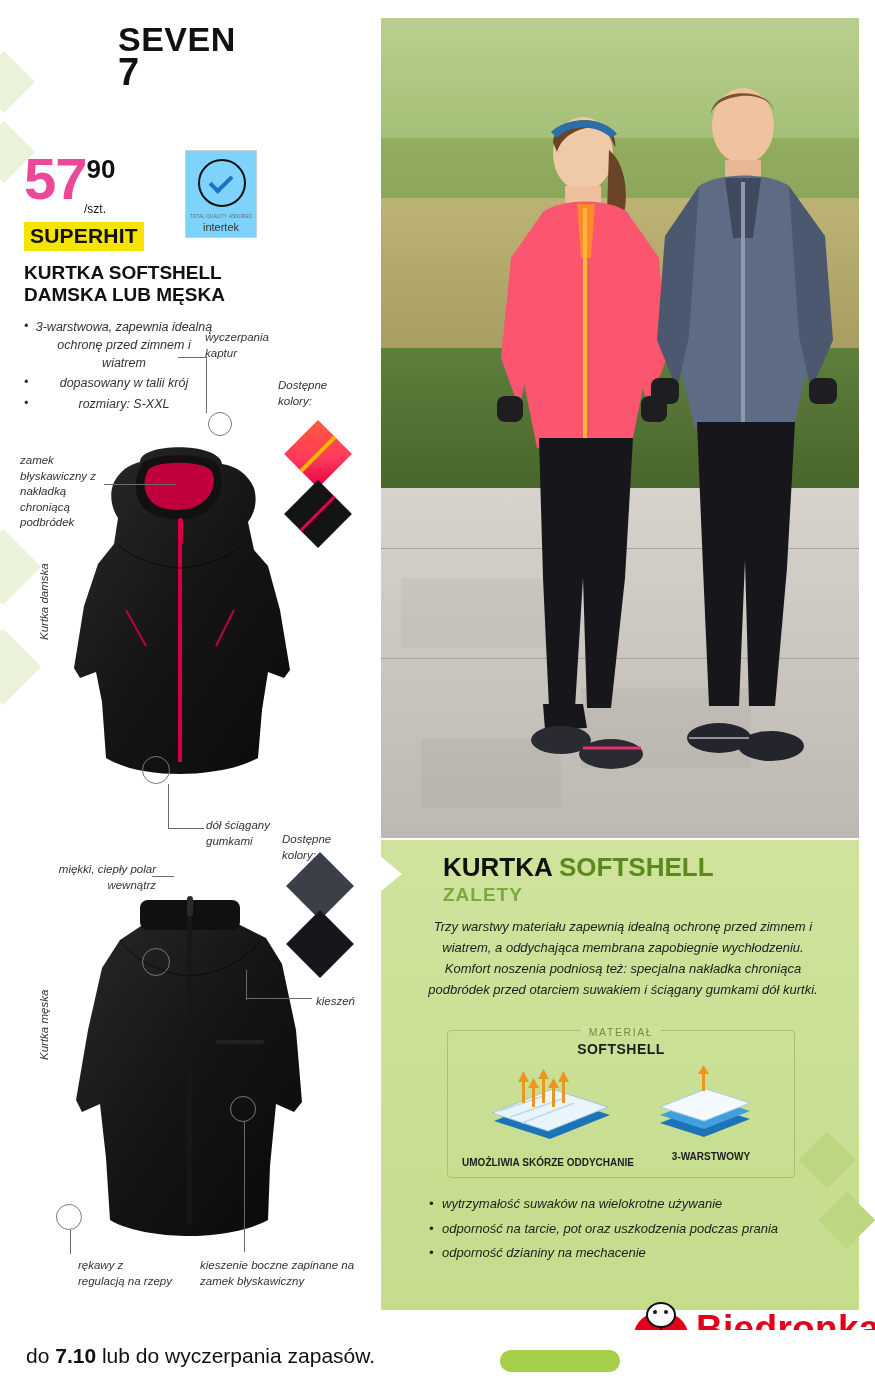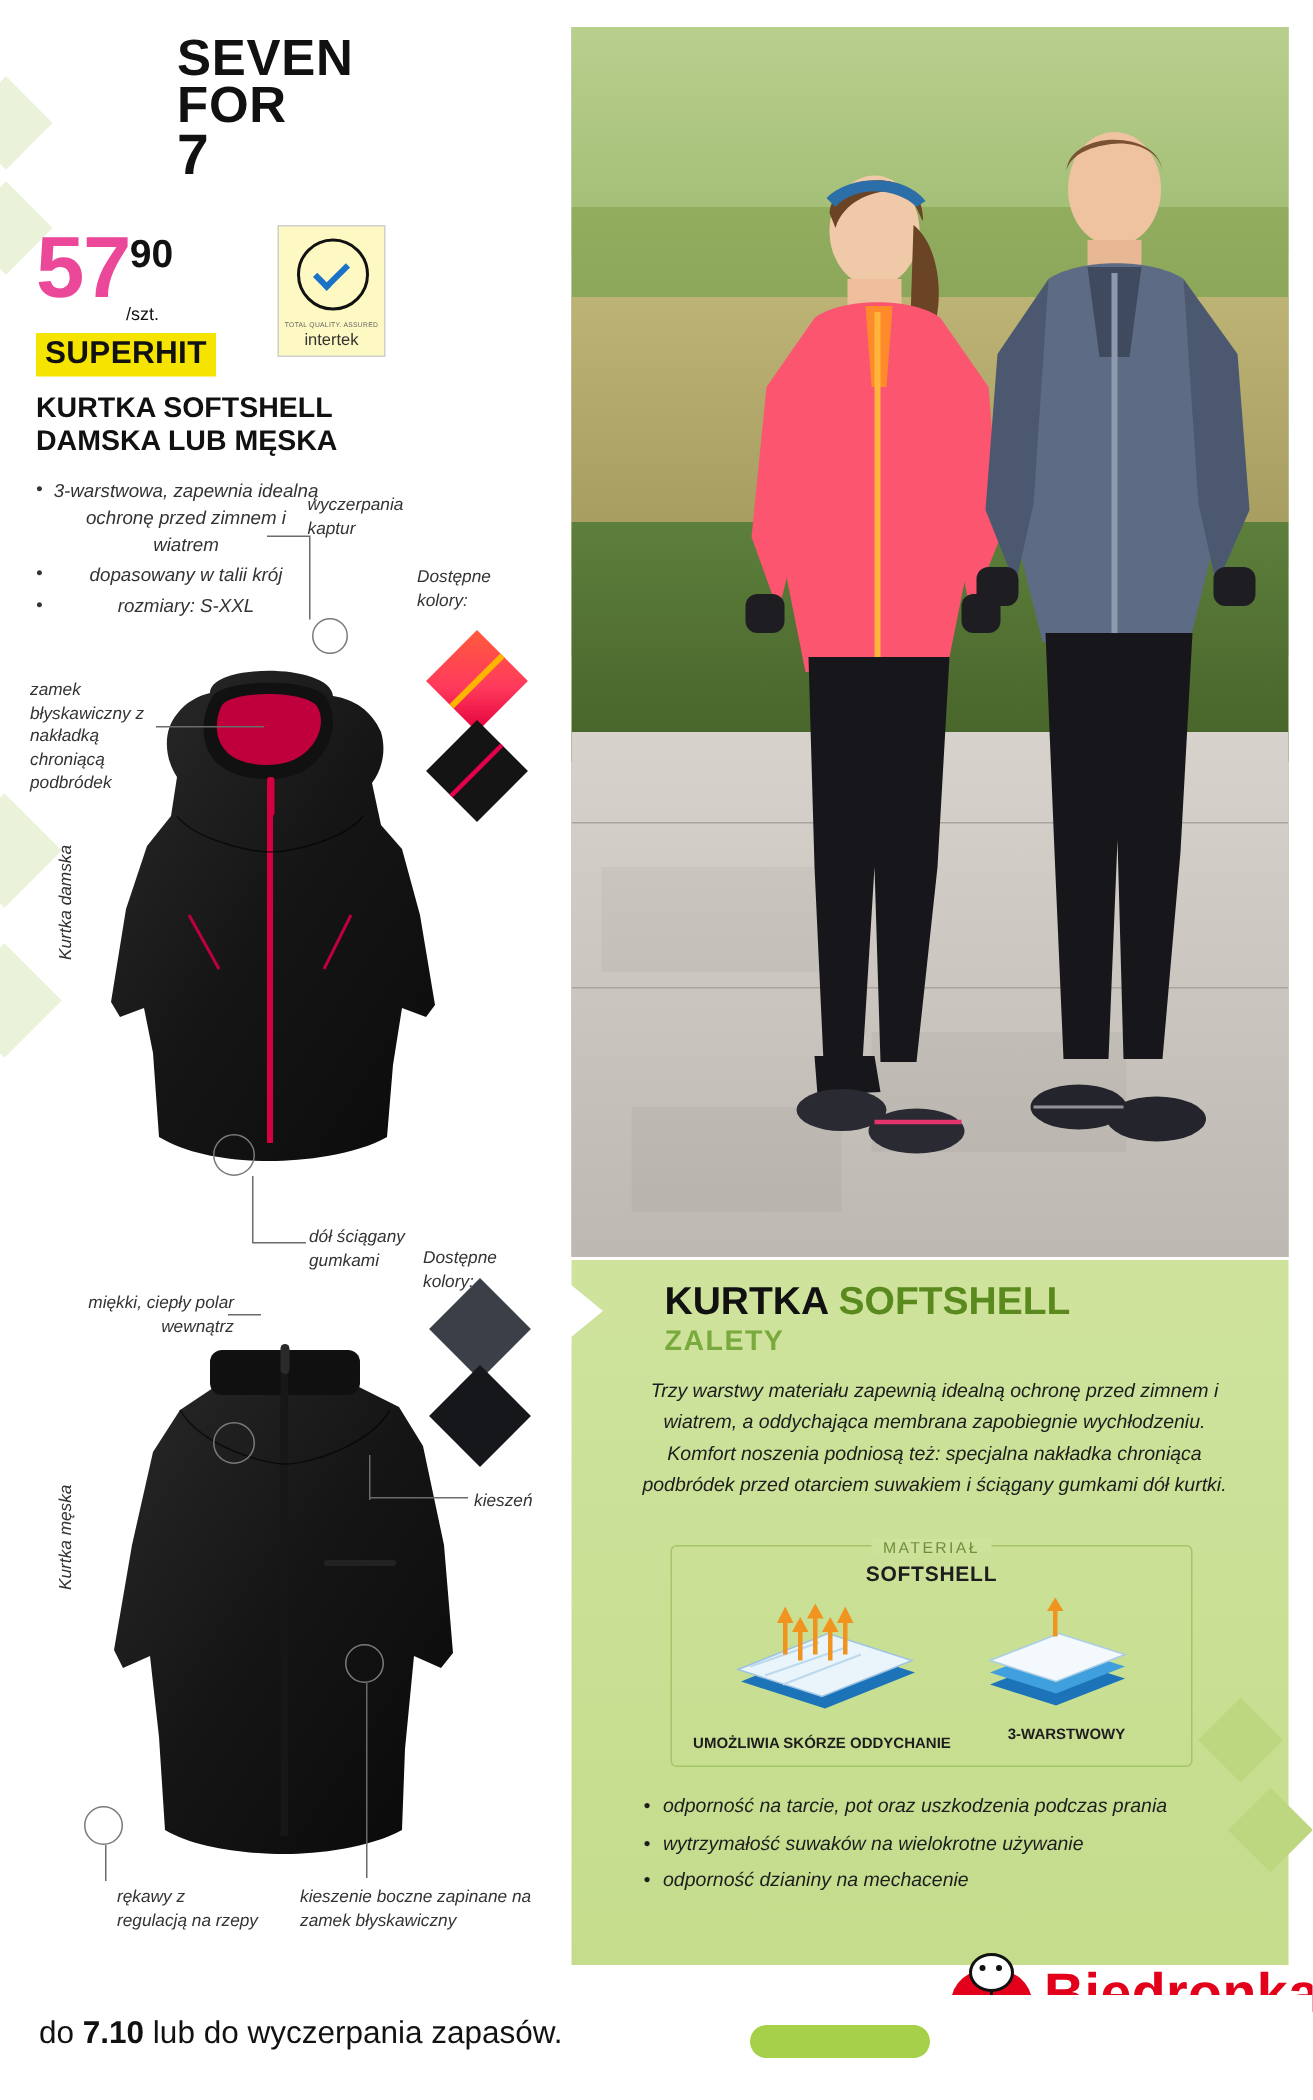--- a/index.html
+++ b/index.html
@@ -32,21 +32,21 @@
   .price-main { font-size:58px; font-weight:bold; color:#ec4899; line-height:1;
     display:inline-block; letter-spacing:-1px; }
   .price-cents { font-size:26px; font-weight:bold; color:#111; vertical-align:top;
     display:inline-block; margin-top:4px; }
   .price-unit { font-size:12px; color:#111; display:block; margin-left:60px; margin-top:-6px; }
   .superhit { display:inline-block; background:#f5e400; color:#111; font-weight:bold;
     font-size:21px; padding:2px 6px 3px 6px; margin-top:6px; letter-spacing:0.2px; }
 
   
   .cert-intertek { position:absolute; left:185px; top:150px; width:72px; height:88px;
-    border:1px solid #cfcfcf; background:#fef9c3; }
+    border:1px solid #cfcfcf; background:#7dd3fc; }
   .cert-intertek .ring { position:absolute; left:12px; top:8px; width:48px; height:48px;
     border-radius:50%; border:2px solid #111; }
   .cert-intertek .ring:after { content:""; position:absolute; left:10px; top:14px;
     width:18px; height:9px; border-left:4px solid #1a73c8; border-bottom:4px solid #1a73c8;
     transform:rotate(-45deg); }
   .cert-intertek .word { position:absolute; bottom:4px; left:0; width:100%;
     text-align:center; font-size:11px; color:#333; }
   .cert-intertek .sub { position:absolute; bottom:18px; left:0; width:100%;
     text-align:center; font-size:4.5px; color:#666; letter-spacing:0.2px; }
 
@@ -187,21 +187,20 @@
 
   <div class="chev c1"></div>
   <div class="chev c2"></div>
   <div class="chev c3"></div>
   <div class="chev c4"></div>
 
   <div class="left">
 
     <div class="seven-for">
       <span class="l1">SEVEN</span>
-      <span class="l2">FOR</span>
       <span class="l3">7</span>
     </div>
 
     <div class="price-block">
       <span class="price-main">57</span><span class="price-cents">90</span>
       <span class="price-unit">/szt.</span>
       <span class="superhit">SUPERHIT</span>
     </div>
 
     <div class="cert-intertek">
@@ -389,22 +388,22 @@
         <path d="M16 42 L62 24 L106 38 L60 56 Z" fill="#f4f9fd" stroke="#a9cde6"></path>
         <g fill="#f0941f">
           <rect x="58" y="8" width="3" height="18"></rect>
             <polygon points="59.5,0 54,9 65,9"></polygon>
         </g>
       </svg>
       <div class="icon-cap cap2">3-WARSTWOWY</div>
     </div>
 
     <ul class="promo-list">
+      <li>wytrzymałość suwaków na wielokrotne używanie</li>
       <li>odporność na tarcie, pot oraz uszkodzenia podczas prania</li>
-      <li>wytrzymałość suwaków na wielokrotne używanie</li>
       <li>odporność dzianiny na mechacenie</li>
     </ul>
   </div>
 
   <div class="logo">
     <div class="bug">
       <div class="body"></div>
       <div class="split"></div>
       <div class="dot" style="left:12px; top:28px; width:10px; height:10px;"></div>
       <div class="dot" style="left:40px; top:36px; width:9px; height:9px;"></div>

